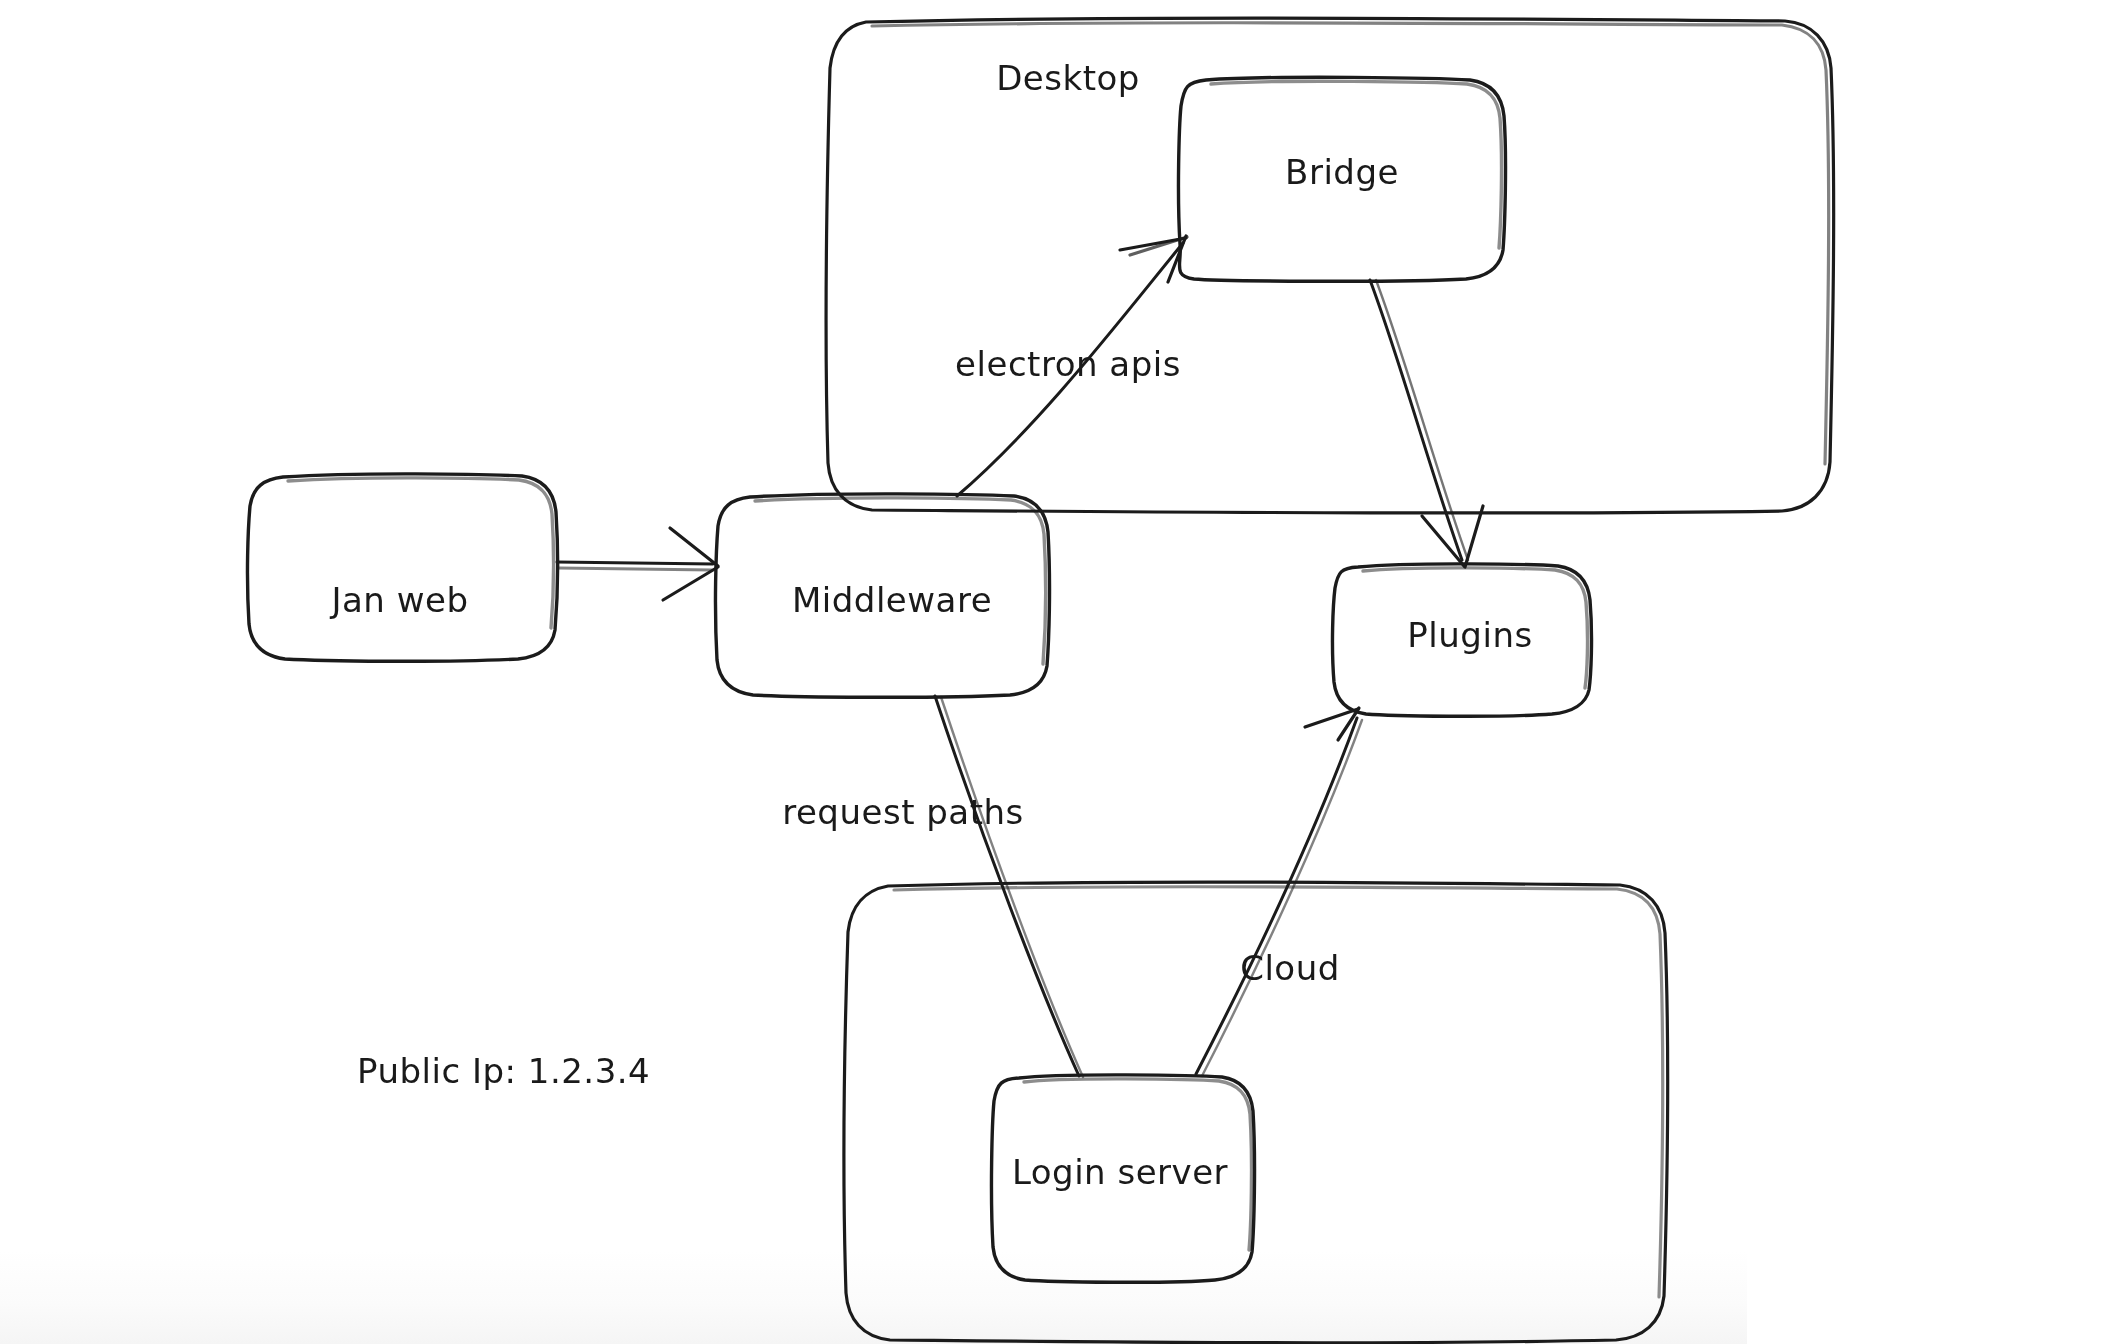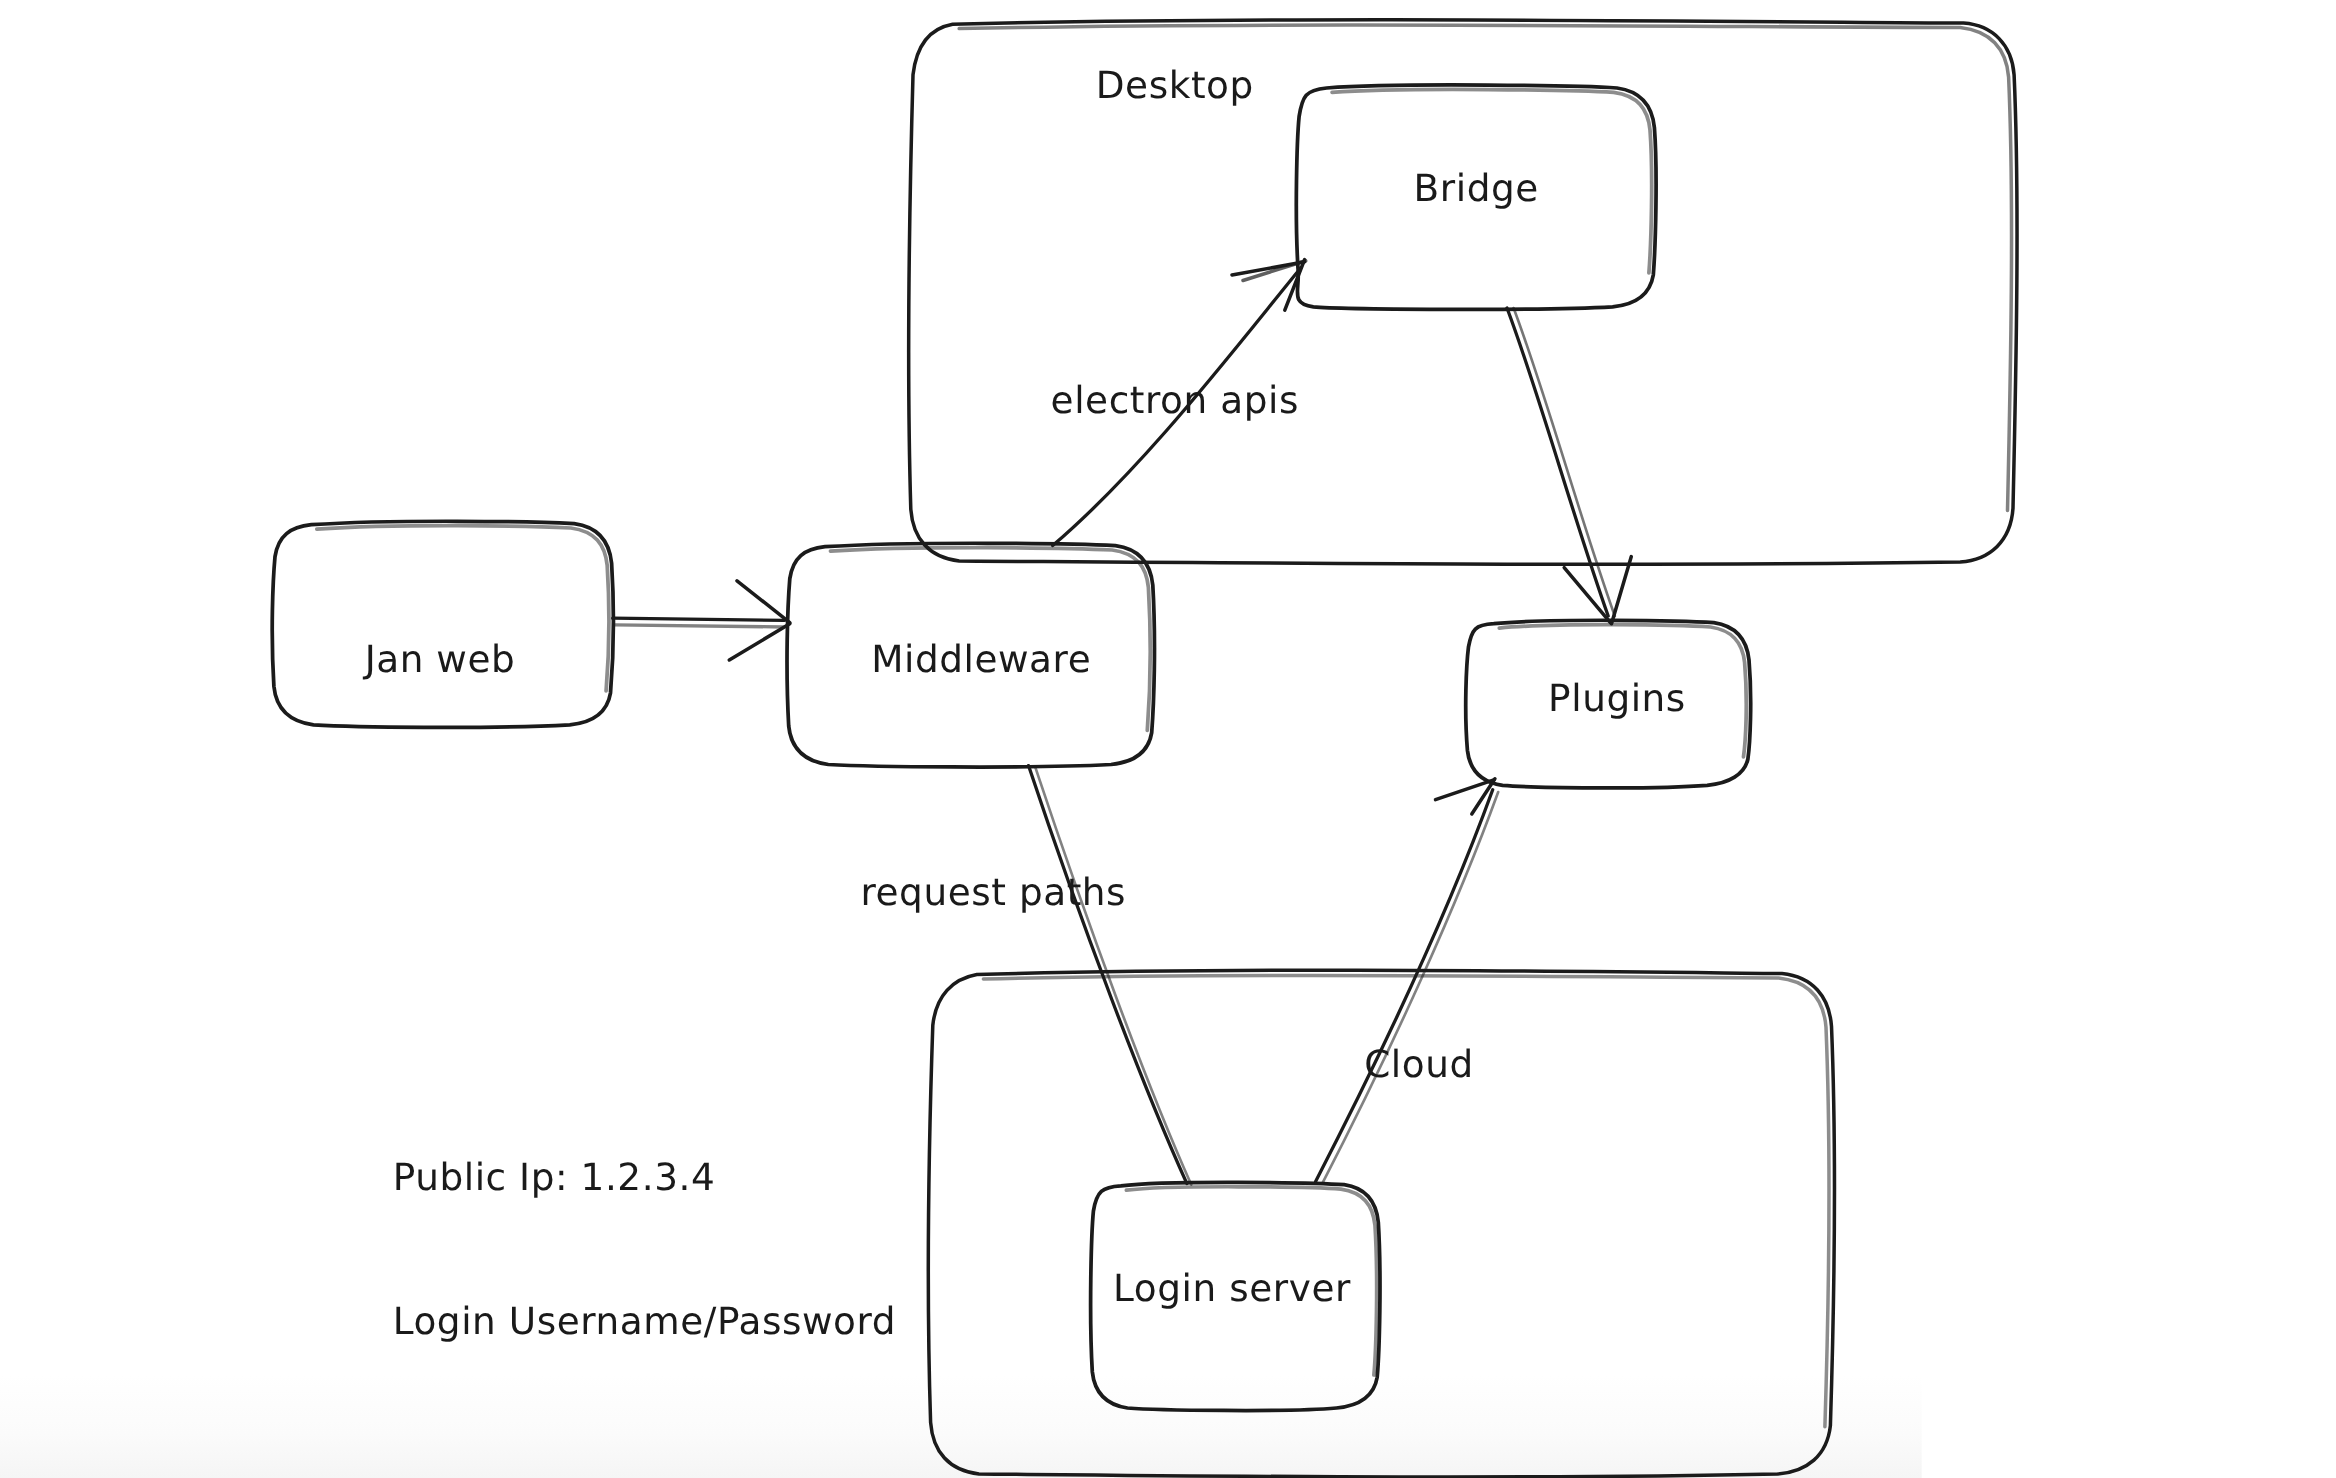--- a/index.html
+++ b/index.html
@@ -177,18 +177,17 @@
   <div class="hand-text node-label" style="left:1342px; top:172px;">Bridge</div>
 
   <div class="hand-text node-label" style="left:1470px; top:635px;">Plugins</div>
 
   <div class="hand-text node-label" style="left:1120px; top:1172px;">Login server</div>
 
   <div class="hand-text edge-label" style="left:1068px; top:364px;">electron apis</div>
 
   <div class="hand-text edge-label" style="left:903px; top:812px;">request paths</div>
 
-  <div class="hand-text note-text" style="left:357px; top:963px;">
+  <div class="hand-text note-text" style="left:357px; top:963px;text-align:right;">
     <span class="note-line">Public Ip: 1.2.3.4</span>
-    <span class="note-line">Login Username/Password</span>
   </div>
 
 </div>
 
 </body></html>

